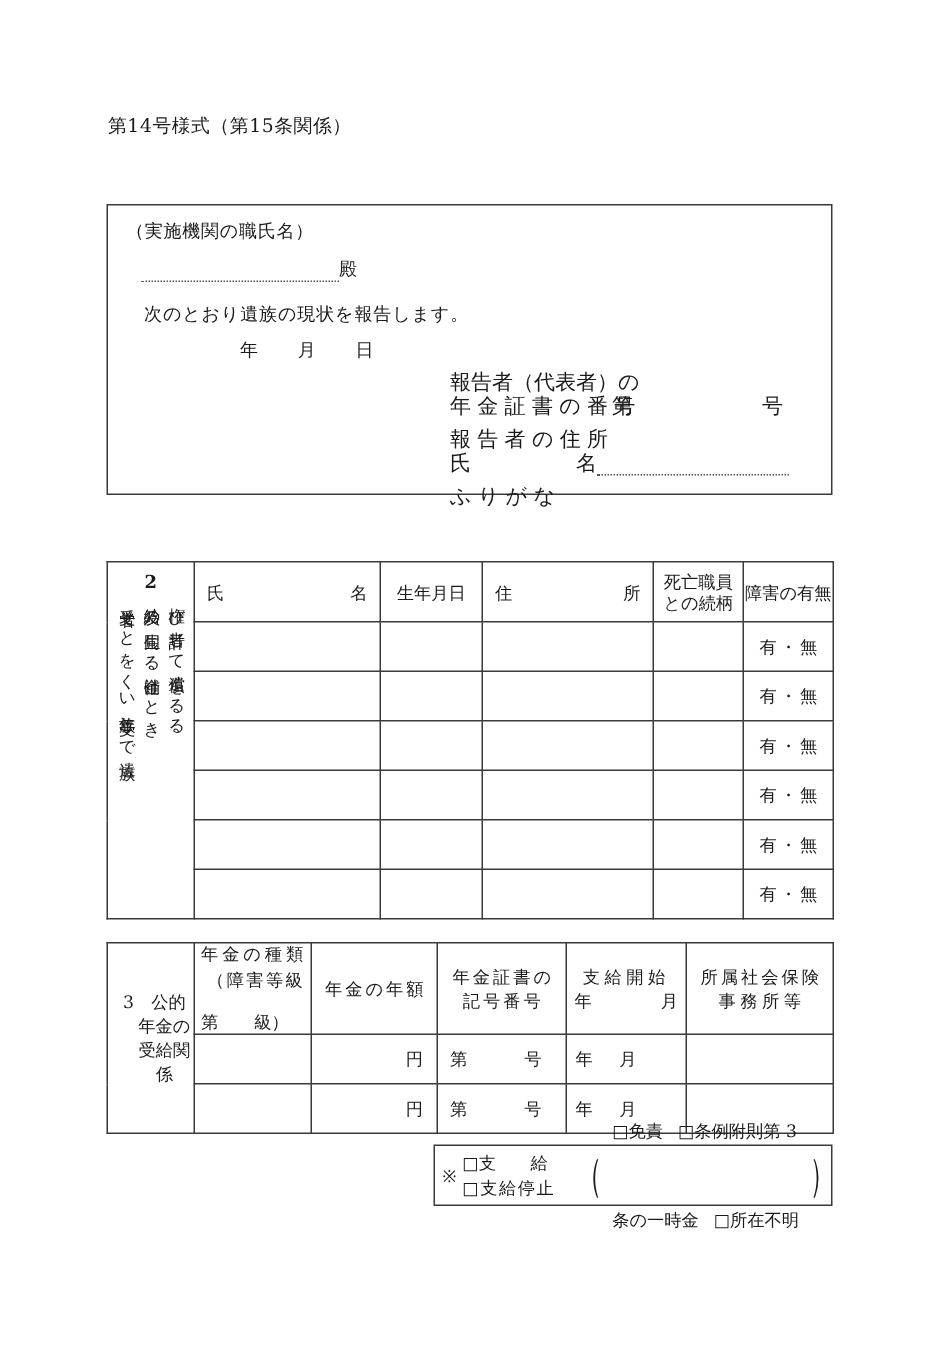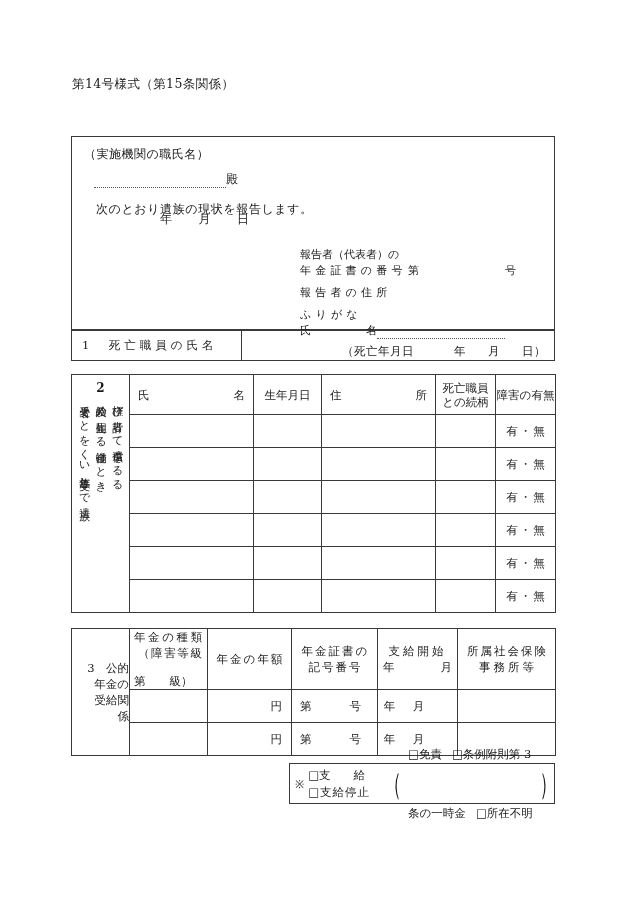--- a/index.html
+++ b/index.html
@@ -80,33 +80,33 @@
     position: absolute;
     left: 24px;
     top: 64px;
     font-size: 12px;
     letter-spacing: 0.6px;
     white-space: nowrap;
   }
   .date-line {
     position: absolute;
     left: 88px;
-    top: 74px;
+    top: 88px;
     font-size: 12px;
     letter-spacing: 0.5px;
     white-space: nowrap;
   }
   .date-line span { display: inline-block; }
   .gap-m { width: 26px; display: inline-block; }
 
   .reporter-block {
     position: absolute;
     left: 228px;
     top: 110px;
-    font-size: 11px;
+    font-size: 14px;
     line-height: 16px;
   }
   .rb-row { white-space: nowrap; display: block; }
   .lbl-sp { letter-spacing: 4.2px; display: inline-block; }
   .lbl-w { display: inline-block; width: 108px; }
   .dotted-name {
     display: inline-block;
     width: 128px;
     border-bottom: 1.5px dotted #555;
     height: 12px;
@@ -210,21 +210,21 @@
   .arimu {
     text-align: center;
     letter-spacing: 2px;
     text-indent: 2px;
     font-size: 11.5px;
   }
 
   #sec3-table { left: 71px; top: 628px; width: 484px; }
   .sec3-label-cell {
     width: 58px;
-    text-align: right;
+    text-align: center;
     font-size: 11.5px;
     line-height: 16px;
     padding: 0 0 0 5px !important;
     vertical-align: middle;
   }
   .sec3-label-cell .l1 { white-space: nowrap; }
   .sec3-label-cell .l2 { padding-left: 13px; white-space: nowrap; }
   .c-kind  { width: 78px; }
   .c-amt   { width: 84px; }
   .c-sym   { width: 86px; }
@@ -315,41 +315,29 @@
     </div>
 
     <div class="reporter-block">
       <span class="rb-row">報告者（代表者）の</span>
       <span class="rb-row">
         <span class="lbl-sp lbl-w">年金証書の番号</span><span>第</span><span style="display:inline-block;width:86px"></span><span>号</span>
       </span>
       <span class="rb-row" style="margin-top:6px">
         <span class="lbl-sp">報告者の住所</span>
       </span>
+      <span class="rb-row">
+        <span>氏　　　　　名</span><span class="dotted-name"></span>
+      </span>
       <span class="rb-row" style="margin-top:6px">
         <span class="lbl-sp">ふりがな</span>
       </span>
-      <span class="rb-row">
-        <span>氏　　　　　名</span><span class="dotted-name"></span>
-      </span>
     </div>
   </div>
 
-  <table class="grid" id="sec1-table">
-    <tbody>
-        <tr>
-      <td class="cell-sec1-label" style="width:170px">1　死亡職員の氏名</td>
-      <td class="cell-sec1-value">
-        <span class="death-date">
-          <span>（死亡年月日</span><span class="sp1"></span><span>年</span><span class="sp2"></span><span>月</span><span class="sp3"></span><span>日）</span>
-        </span>
-      </td>
-    </tr>
-  </tbody>
-    </table>
 
   <table class="grid" id="sec2-table">
     <tbody>
         <tr>
       <td class="vlabel-cell" rowspan="7">
         <div class="vlabel-wrap">
           <div class="vlabel-num">2</div>
           <div class="vcols">
             <div class="vcol">権び者計じて遺償をるる</div>
             <div class="vcol">給及の生同しる補金けとき</div>

